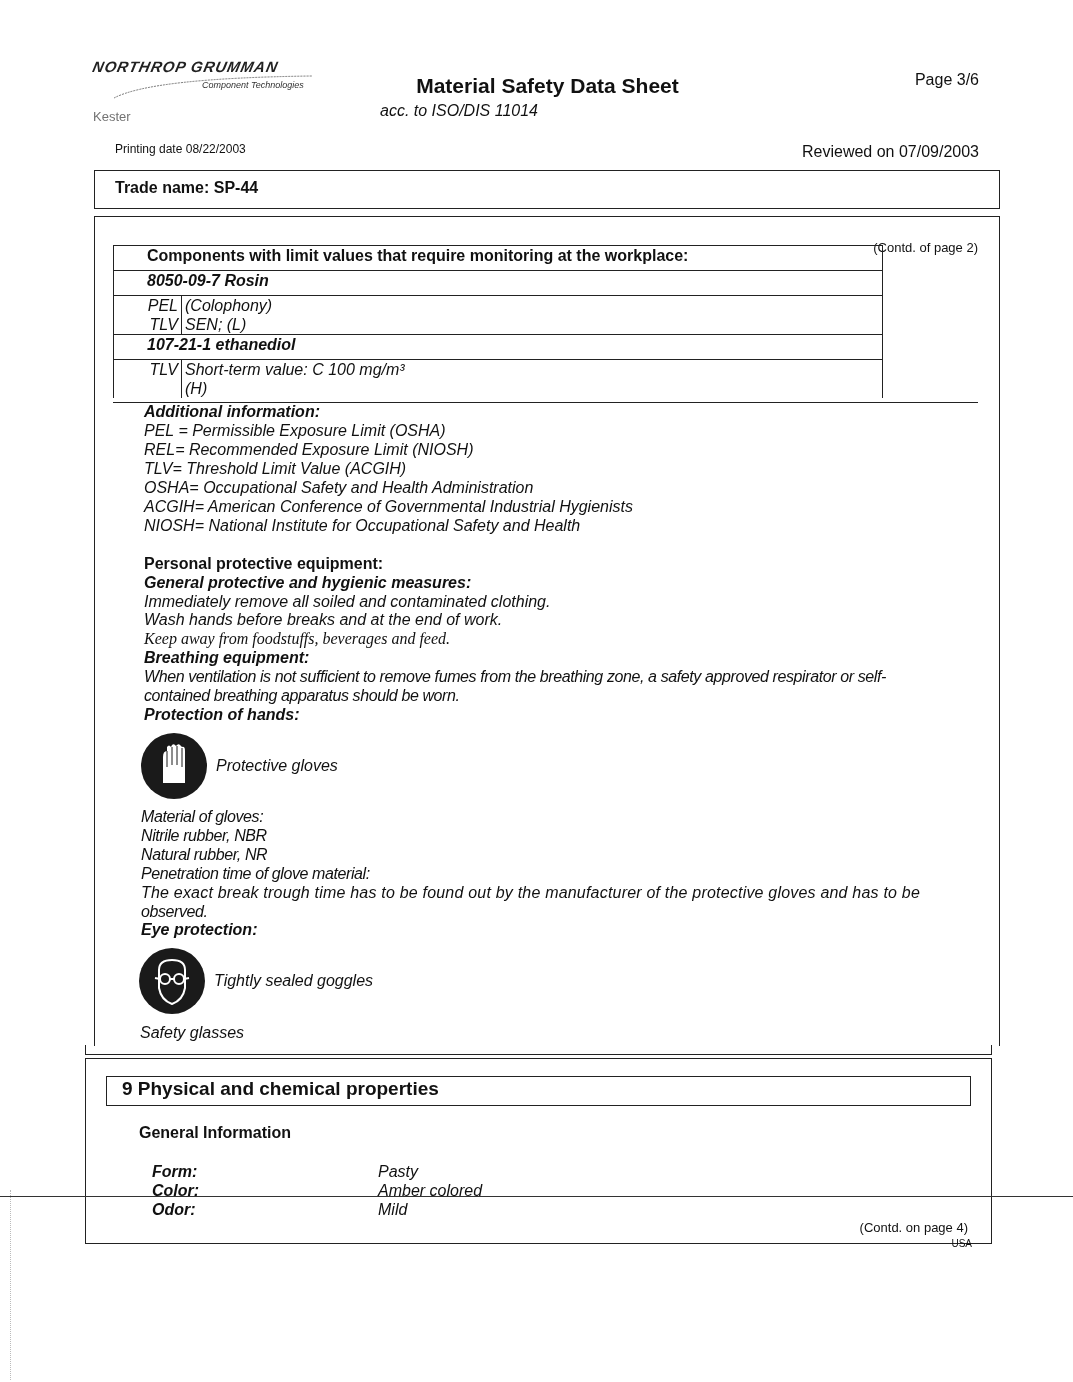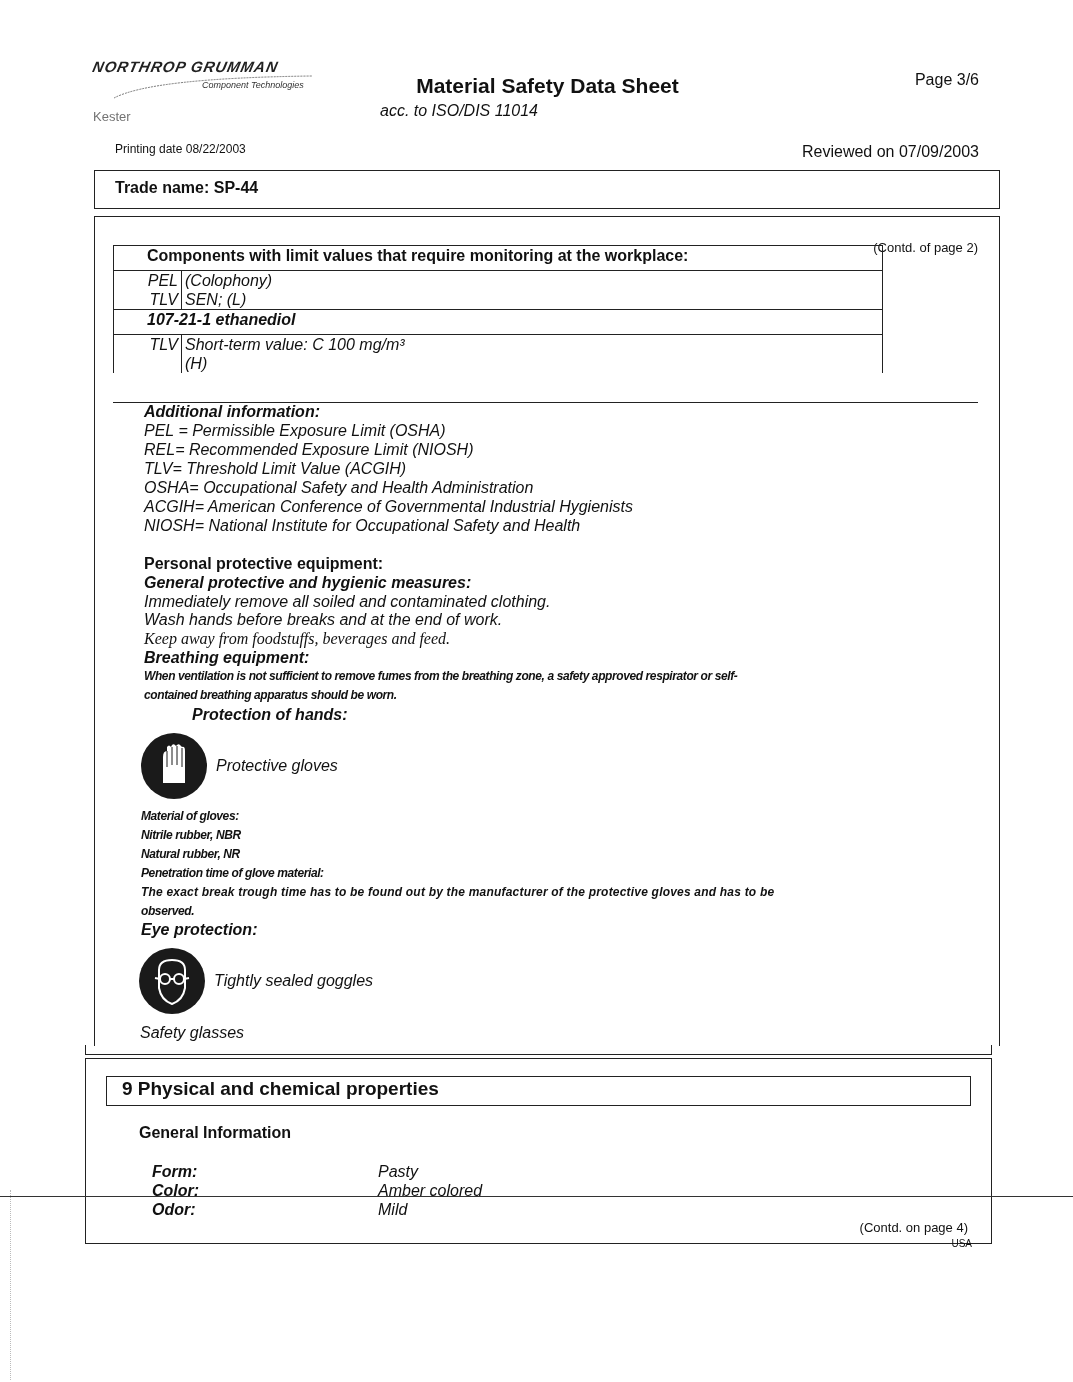--- a/index.html
+++ b/index.html
@@ -25,21 +25,21 @@
   table.limits tr.outer td { border-left: 1px solid #222; border-right: 1px solid #222; }
   .hdr-cell { padding: 1px 0 1px 33px !important; font-weight: bold; height: 22px; }
   .comp-cell { padding: 1px 0 1px 33px !important; font-weight: bold; font-style: italic; height: 22px; }
   .abbr-cell { width: 64px; text-align: right; padding-right: 3px !important; font-style: italic; border-right: 1px solid #222 !important; line-height: 19px; }
   .val-cell { padding-left: 3px !important; font-style: italic; line-height: 19px; }
   .limits-bottom { position: absolute; left: 113px; top: 402px; width: 865px; border-top: 1px solid #222; }
   .txt { position: absolute; left: 144px; font-size: 16px; line-height: 19px; white-space: nowrap; }
   .it { font-style: italic; }
   .bi { font-style: italic; font-weight: bold; }
   .b { font-weight: bold; }
-  .cond { font-size: 12px; letter-spacing: -0.4px; font-weight: bold; }
+  .cond { font-size: 16px; letter-spacing: -0.4px; }
   .icon-circle { position: absolute; width: 66px; height: 66px; border-radius: 50%; background: #1a1a1a; }
   .icon-circle svg { width: 66px; height: 66px; }
   .sec9-outer { left: 85px; top: 1058px; width: 907px; height: 186px; }
   .sec9-header-box { left: 106px; top: 1076px; width: 865px; height: 30px; }
   .sec9-title { left: 122px; top: 1078px; font-size: 19px; font-weight: bold; }
   .gen-info { left: 139px; top: 1124px; font-size: 16px; font-weight: bold; }
   .prop-label { position: absolute; left: 152px; font-size: 16px; font-weight: bold; font-style: italic; line-height: 19px; }
   .prop-val { position: absolute; left: 378px; font-size: 16px; font-style: italic; line-height: 19px; }
   .scan-line { left: 0; top: 1196px; width: 1073px; border-top: 1px solid #333; }
   .contd-on { right: 105px; top: 1220px; font-size: 13px; }
@@ -67,20 +67,23 @@
 <div class="abs trade-name">Trade name: SP-44</div>
 
 <div class="abs box sec8-box"></div>
 <div class="abs sec8-bottom"></div>
 <div class="abs contd-of">(Contd. of page 2)</div>
 
 <table class="limits">
   <tbody>
       <tr class="outer">
     <td colspan="2" class="hdr-cell">Components with limit values that require monitoring at the workplace:</td>
+  </tr>
+  <tr class="outer">
+    <td colspan="2" class="comp-cell">8050-09-7 Rosin</td>
   </tr>
   <tr class="outer">
     <td class="abbr-cell">
       <div>PEL</div>
       <div>TLV</div>
     </td>
     <td class="val-cell">
       <div>(Colophony)</div>
       <div>SEN; (L)</div>
     </td>
@@ -111,21 +114,21 @@
 <div class="txt it" style="top:516px;">NIOSH= National Institute for Occupational Safety and Health</div>
 
 <div class="txt b" style="top:554px;">Personal protective equipment:</div>
 <div class="txt bi" style="top:573px;">General protective and hygienic measures:</div>
 <div class="txt it" style="top:592px;">Immediately remove all soiled and contaminated clothing.</div>
 <div class="txt it" style="top:610px;">Wash hands before breaks and at the end of work.</div>
 <div class="txt it" style="top:629px;font-family:Liberation Serif, serif;">Keep away from foodstuffs, beverages and feed.</div>
 <div class="txt bi" style="top:648px;">Breathing equipment:</div>
 <div class="txt it cond" style="top:667px;">When ventilation is not sufficient to remove fumes from the breathing zone, a safety approved respirator or self-</div>
 <div class="txt it cond" style="top:686px;">contained breathing apparatus should be worn.</div>
-<div class="txt bi" style="top:705px;margin-left:48px;">Protection of hands:</div>
+<div class="txt bi" style="top:705px;">Protection of hands:</div>
 
 <div class="icon-circle" style="left:141px; top:733px;">
   <svg viewBox="0 0 66 66">
     <path d="M22 50 L22 24 Q22 18 26 18 L26 14 Q28 11 30 14 L31 12 Q33 10 35 13 L36 12 Q38 10 40 13 L41 14 Q44 13 44 18 L44 50 Z" fill="#fff"></path>
     <path d="M26 18 L26 34 M31 14 L31 32 M36 13 L36 32 M41 15 L41 34" stroke="#1a1a1a" stroke-width="1"></path>
   </svg>
 </div>
 <div class="txt it" style="left:216px; top:756px;">Protective gloves</div>
 
 <div class="txt it cond" style="left:141px; top:807px;">Material of gloves:</div>

